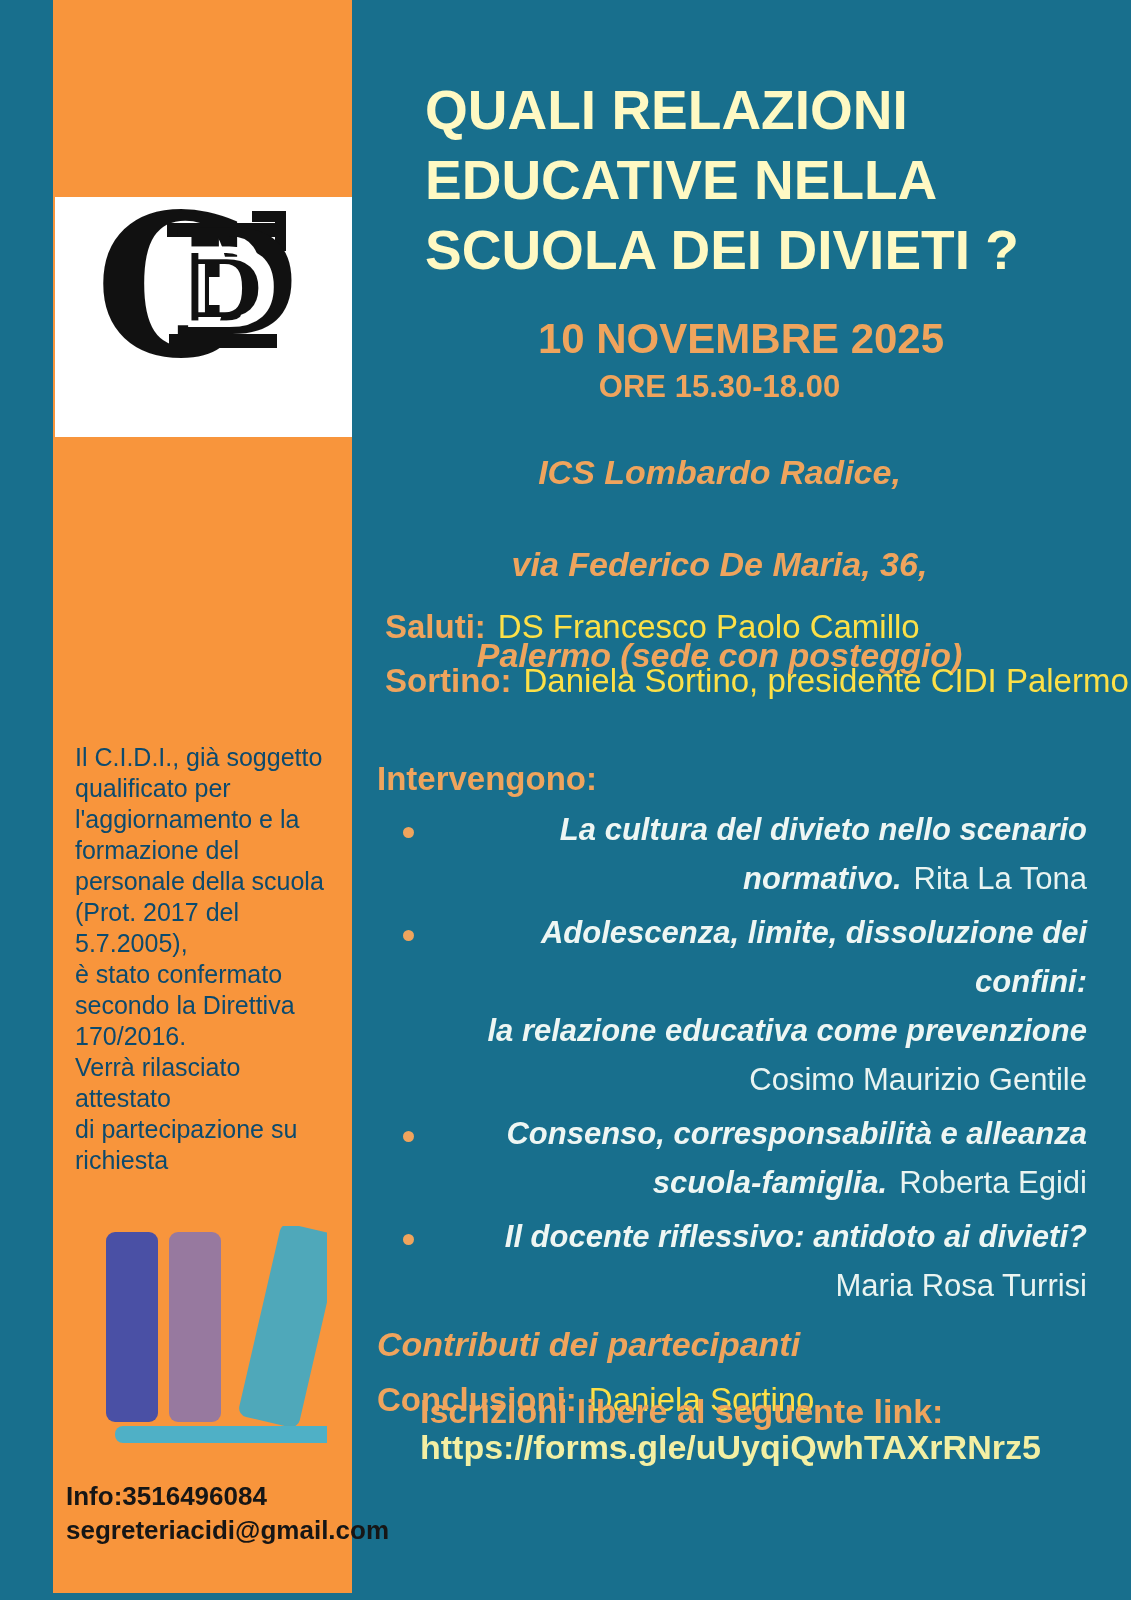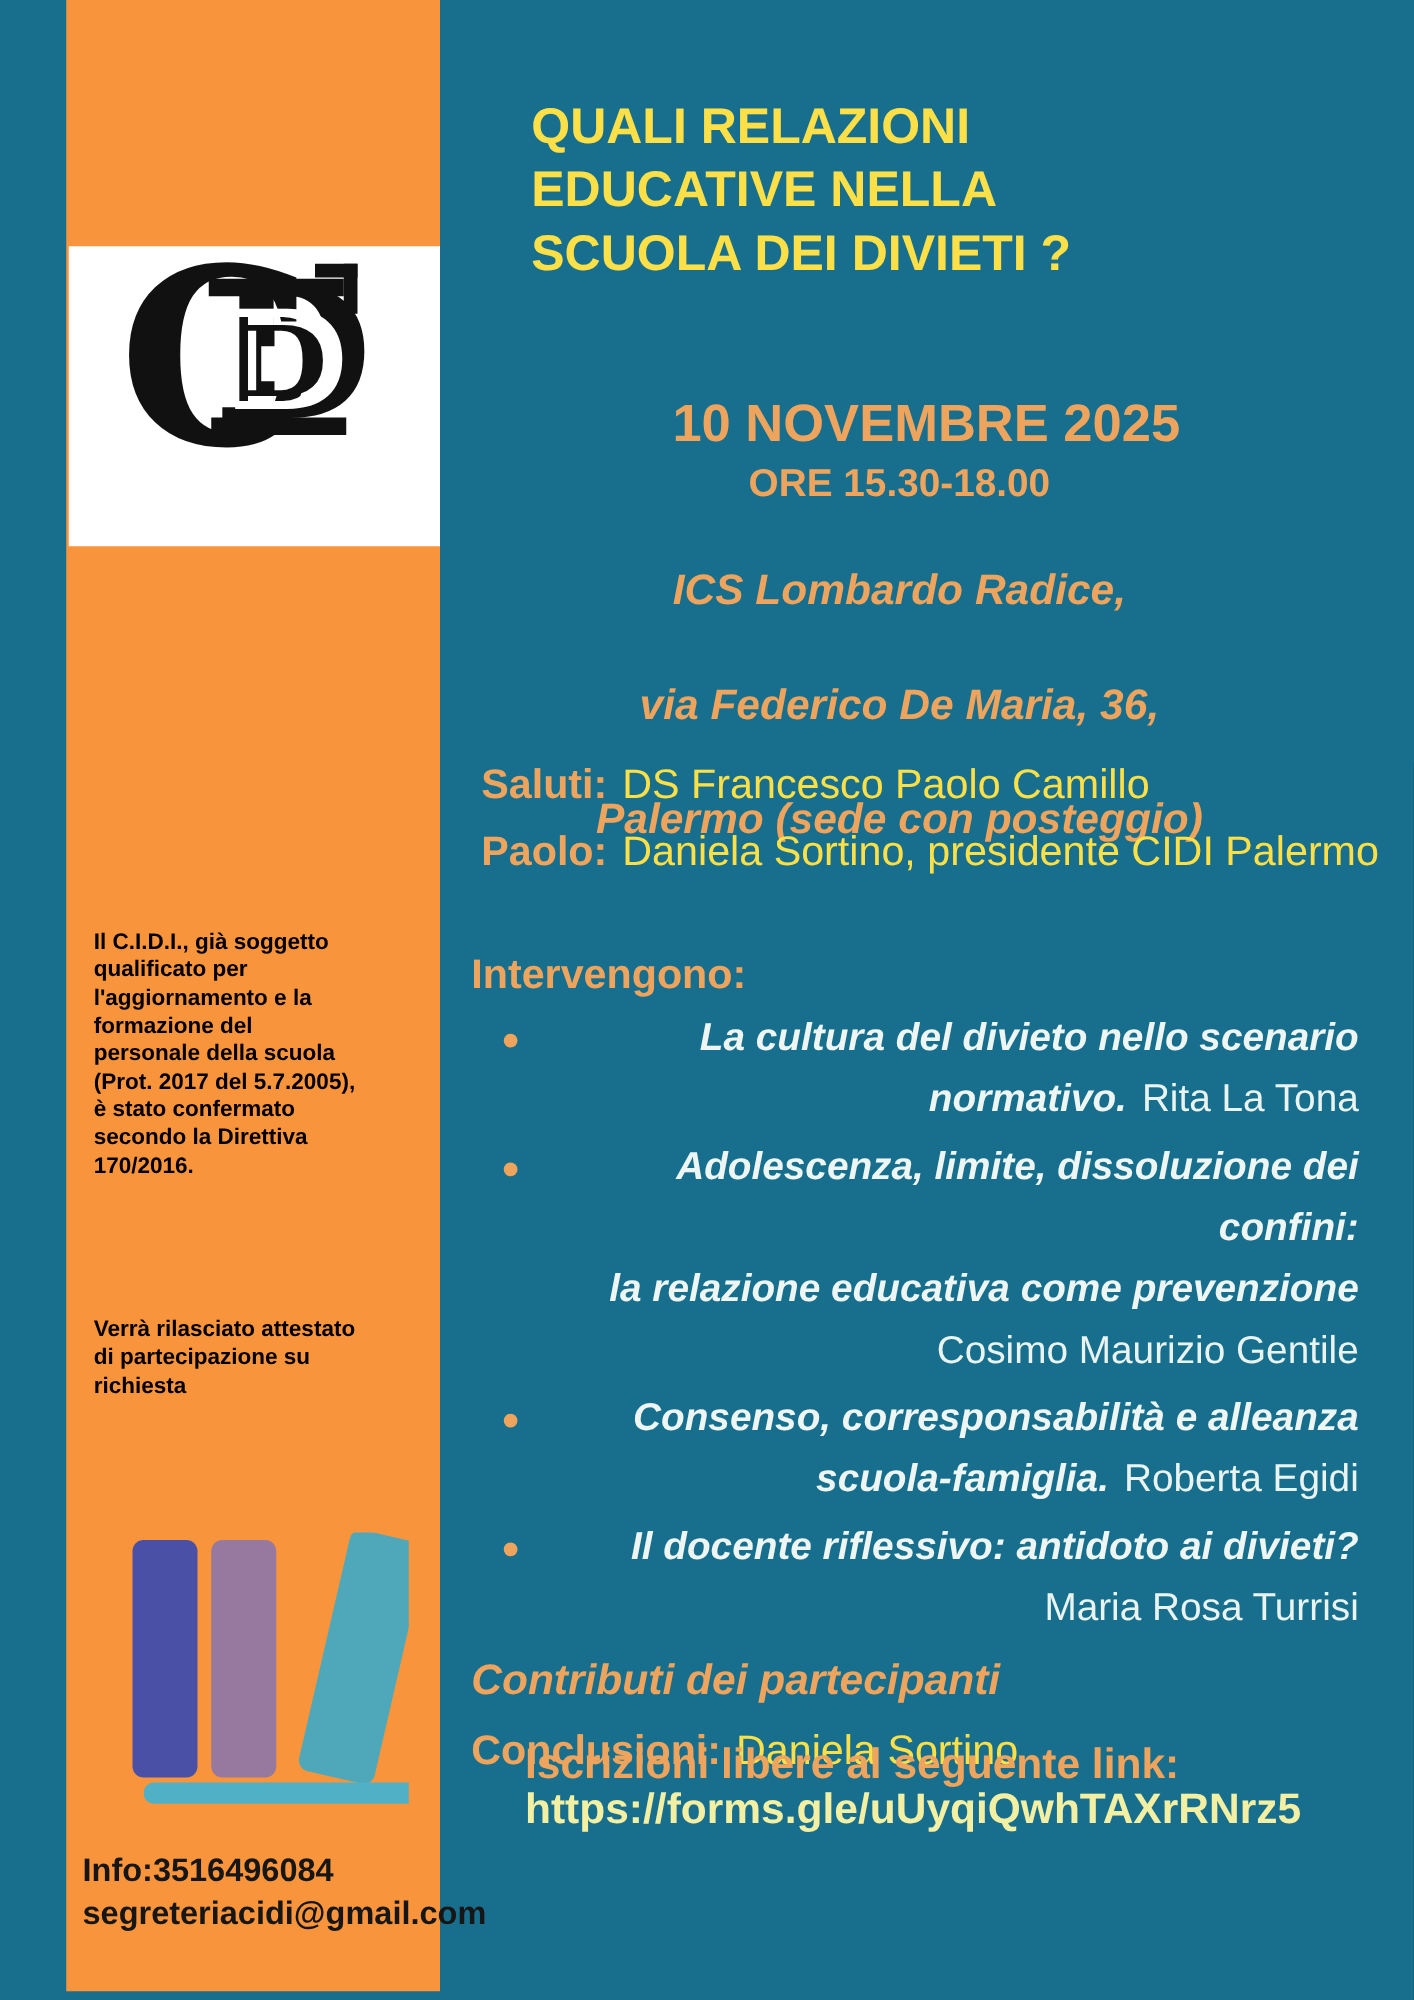--- a/index.html
+++ b/index.html
@@ -13,34 +13,34 @@
   .logo-box{
     position:absolute;left:2px;top:197px;width:297px;height:240px;background:#ffffff;
     display:flex;flex-direction:column;align-items:center;justify-content:flex-start;
   }
   .logo-mark{margin-top:6px;}
   .logo-caption{
     font-weight:bold;font-size:35px;color:#111;letter-spacing:0.5px;
     margin-top:-4px;white-space:nowrap;
   }
   .side-text{
-    position:absolute;left:22px;width:262px;color:#000000;font-weight:bold;
-    font-size:18px;line-height:1.24;white-space:pre-line;
+    position:absolute;left:22px;width:262px;color:#0c4a6e;font-weight:normal;
+    font-size:25px;line-height:1.24;white-space:pre-line;
   }
   .about-text{top:742px;}
   .cert-text{top:1052px;}
   .books{position:absolute;left:24px;top:1226px;}
   .contact{
     position:absolute;left:13px;top:1480px;color:#161616;font-weight:bold;
     font-size:26px;line-height:1.3;
   }
   
   .title{
     position:absolute;left:425px;top:76px;width:650px;
-    color:#fde047;font-weight:bold;font-size:40px;line-height:1.27;
+    color:#fef9c3;font-weight:bold;font-size:55px;line-height:1.27;
     white-space:pre-line;letter-spacing:0px;
   }
   .date-block{position:absolute;left:352px;top:315px;width:735px;text-align:center;}
   .event-date{color:#efa45d;font-weight:bold;font-size:42px;margin:0 0 6px 0;padding-left:43px;}
   .event-time{color:#efa45d;font-weight:bold;font-size:31px;margin:0 0 22px 0;}
   .venue-line{color:#efa45d;font-weight:bold;font-style:italic;font-size:34px;line-height:1.4;margin-top:44px;}
   .people-block{position:absolute;left:385px;top:610px;font-size:33px;line-height:1.0;}
   .people-row{margin-bottom:21px;}
   .lab{color:#efa45d;font-weight:bold;}
   .val{color:#fde047;margin-left:12px;}
@@ -126,21 +126,21 @@
     <div class="venue-line">ICS Lombardo Radice,</div>
     <div class="venue-line">via Federico De Maria, 36,</div>
     <div class="venue-line">Palermo (sede con posteggio)</div>
   </div>
 
   <div class="people-block">
     <div class="people-row">
       <span class="lab">Saluti:</span><span class="val">DS Francesco Paolo Camillo</span>
     </div>
     <div class="people-row">
-      <span class="lab">Paolo:</span><span class="val">Daniela Sortino, presidente CIDI Palermo</span>
+      <span class="lab">Sortino:</span><span class="val">Daniela Sortino, presidente CIDI Palermo</span>
     </div>
   </div>
 
   <div class="program">
     <div class="section-label">Intervengono:</div>
 
     <ul class="speakers">
       <li><span class="dot"></span><span class="topic">La cultura del divieto nello scenario
 normativo.</span><span class="sp-name">Rita La Tona</span></li>
       <li><span class="dot"></span><span class="topic">Adolescenza, limite, dissoluzione dei confini:

